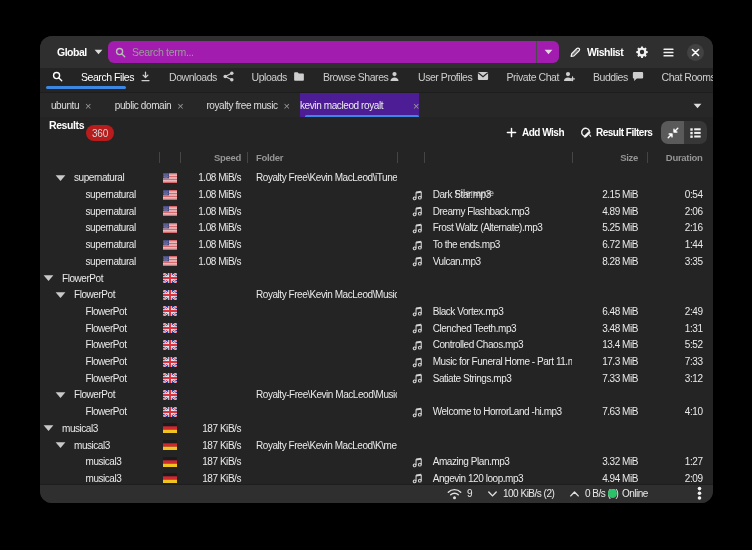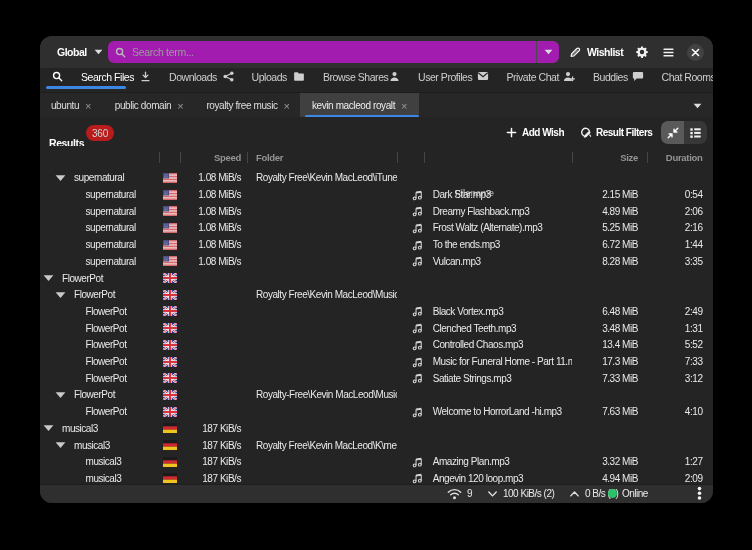--- a/index.html
+++ b/index.html
@@ -24,27 +24,27 @@
 #menu-btn { position:absolute; left:617px; top:5px; width:22px; height:22px; display:flex; align-items:center; justify-content:center; }
 #close-btn { position:absolute; left:647px; top:7.5px; width:17px; height:17px; border-radius:50%; background:#424242; display:flex; align-items:center; justify-content:center; }
 
 #maintabs { position:absolute; left:0; top:32px; width:673px; height:24px; background:#242424; }
 .mtab { position:absolute; top:3px; height:15px; display:flex; align-items:flex-start; gap:18px; color:#cecece; font-size:10.5px; letter-spacing:-0.45px; white-space:nowrap; }
 .mtab.active { color:#fff; }
 #mt-underline { position:absolute; left:6px; top:17.5px; width:80px; height:3px; border-radius:2px; background:#3d87e4; }
 
 #subtabs { position:absolute; left:0; top:56px; width:673px; height:25px; background:#272727; border-top:1px solid #1d1d1d; }
 .stab { position:absolute; top:0; height:25px; display:flex; align-items:center; justify-content:center; gap:6px; font-size:10px; letter-spacing:-0.4px; color:#dedede; white-space:nowrap; }
-.stab.active { background:#404040; color:#ececec; }
+.stab.active { background:#4c1d95; color:#ececec;justify-content:space-between; }
 .stab .x { color:#9a9a9a; font-size:11px; }
 .stab .ul { position:absolute; left:5px; right:0px; bottom:0; height:3px; border-radius:2px; background:#3d87e4; }
 #subtab-arrow { position:absolute; right:6px; top:0; height:25px; width:20px; display:flex; align-items:center; justify-content:center; }
 
 #toolbar { position:absolute; left:0; top:81px; width:673px; height:29px; background:#242424; }
-#results-lbl { position:absolute; left:9px; top:20px; font-size:10.5px; letter-spacing:-0.4px; font-weight:700; color:#fff; }
+#results-lbl { position:absolute; left:9px; top:2px; font-size:10.5px; letter-spacing:-0.4px; font-weight:700; color:#fff; }
 #results-badge { position:absolute; left:46px; top:8px; height:16px; min-width:26px; padding:0 6px; background:#b91c1c; border-radius:8px; font-size:10px; letter-spacing:-0.2px; color:#d5d5d5; display:flex; align-items:center; justify-content:center; }
 #addwish-btn { position:absolute; left:466px; top:5px; height:21px; display:flex; align-items:center; gap:5px; font-size:10px; letter-spacing:-0.5px; font-weight:700; color:#fff; }
 #filters-btn { position:absolute; left:539px; top:5px; height:21px; display:flex; align-items:center; gap:4px; font-size:10px; letter-spacing:-0.5px; font-weight:700; color:#fff; }
 #view-group { position:absolute; left:621px; top:4px; width:46px; height:23px; border-radius:7px; overflow:hidden; display:flex; }
 #view-group .vbtn { width:23px; height:23px; display:flex; align-items:center; justify-content:center; background:#373737; }
 #view-group .vbtn.active { background:#5a5a5a; }
 
 #thead { position:absolute; left:0; top:110px; width:673px; height:23px; background:#242424; }
 #thead .hc { position:absolute; top:0; height:23px; font-size:9.5px; letter-spacing:-0.3px; font-weight:700; color:#949494; display:flex; align-items:center; }
 #thead .sep { position:absolute; top:6px; height:11px; width:1px; background:#454545; }

